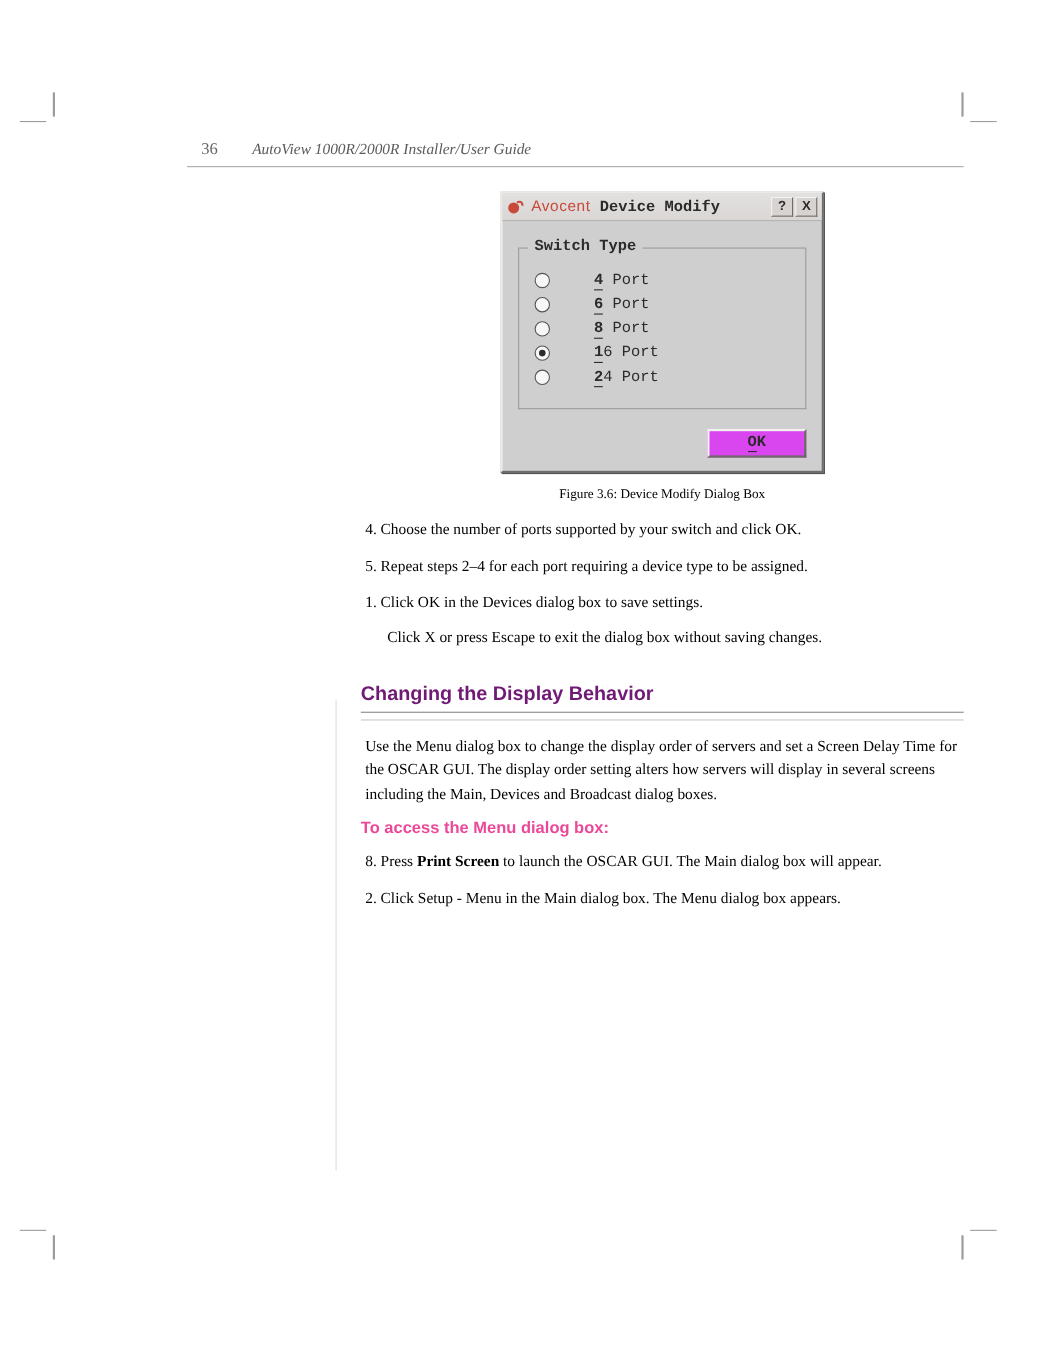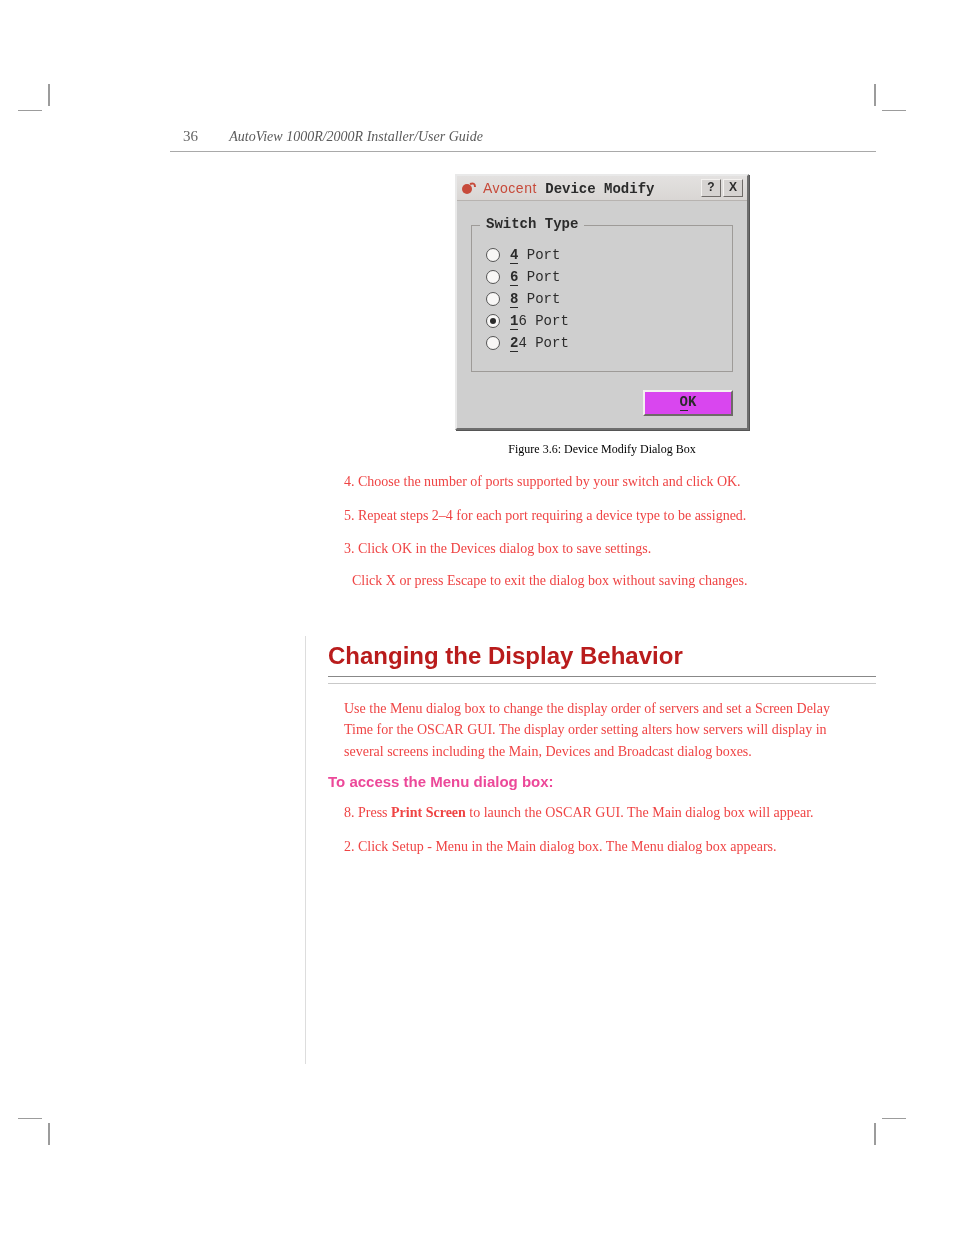--- a/index.html
+++ b/index.html
@@ -57,43 +57,43 @@
   }
 
   #content-col {
     margin-left: 158px;
     width: 548px;
   }
 
   .bodytext {
     font-size: 14px;
     line-height: 1.55;
-    color: #ef4444;
-    margin: 10px 16px;
+    color: #000000;
+    margin: 10px 4px;
   }
   .step { margin-top: 12px; }
 
   #fig-wrap {
     margin: 0 0 14px 0;
     text-align: center;
   }
 
   .caption {
     text-align: center;
     font-size: 12px;
     color: #000000;
     margin-top: 12px;
     font-style: normal;
   }
 
   #h2 {
     font-weight: bold;
-    font-size: 24px;
-    color: #b91c1c;
-    margin-top: 50px;
+    font-size: 18px;
+    color: #701a75;
+    margin-top: 28px;
     margin-bottom: 6px;
     font-family: Arial, Helvetica, sans-serif;
   }
   #h2-rule1 { height: 1px; background: #888; margin-bottom: 6px; }
   #h2-rule2 { height: 1px; background: #c9c9c9; margin-bottom: 14px; }
 
   #h3 {
     font-weight: bold;
     font-size: 15px;
     color: #ec4899;
@@ -179,20 +179,21 @@
     padding: 0 4px;
     background: #cfcfcf;
     font-weight: bold;
     font-size: 14px;
   }
   .dlg-radio-row {
     display: flex;
     align-items: center;
     margin: 6px 0;
     font-size: 14px;
+    gap: 30px;
   }
   .dlg-radio {
     width: 12px; height: 12px;
     border-radius: 50%;
     border: 1px solid #555;
     background: #f8f7f6;
     margin-right: 10px;
     display: inline-flex; align-items: center; justify-content: center;
   }
   .dlg-radio.checked::after {
@@ -311,21 +312,21 @@
             <span class="mn">O</span><span>K</span>
           </span>
         </div>
       </div>
 
       <div class="caption">Figure 3.6: Device Modify Dialog Box</div>
     </div>
 
     <div class="bodytext step">4.   Choose the number of ports supported by your switch and click OK.</div>
     <div class="bodytext step">5.   Repeat steps 2–4 for each port requiring a device type to be assigned.</div>
-    <div class="bodytext step">3.   Click OK in the Devices dialog box to save settings.</div>
+    <div class="bodytext step">1.   Click OK in the Devices dialog box to save settings.</div>
     <div class="bodytext" style="margin-left:24px">Click X or press Escape to exit the dialog box without saving changes.</div>
 
     <div id="h2">Changing the Display Behavior</div>
     <div id="h2-rule1"></div>
     <div id="h2-rule2"></div>
 
     <div class="bodytext">Use the Menu dialog box to change the display order of servers and set a Screen Delay Time for the OSCAR GUI. The display order setting alters how servers will display in several screens including the Main, Devices and Broadcast dialog boxes.</div>
 
     <div id="h3">To access the Menu dialog box:</div>
     <div class="bodytext step">

